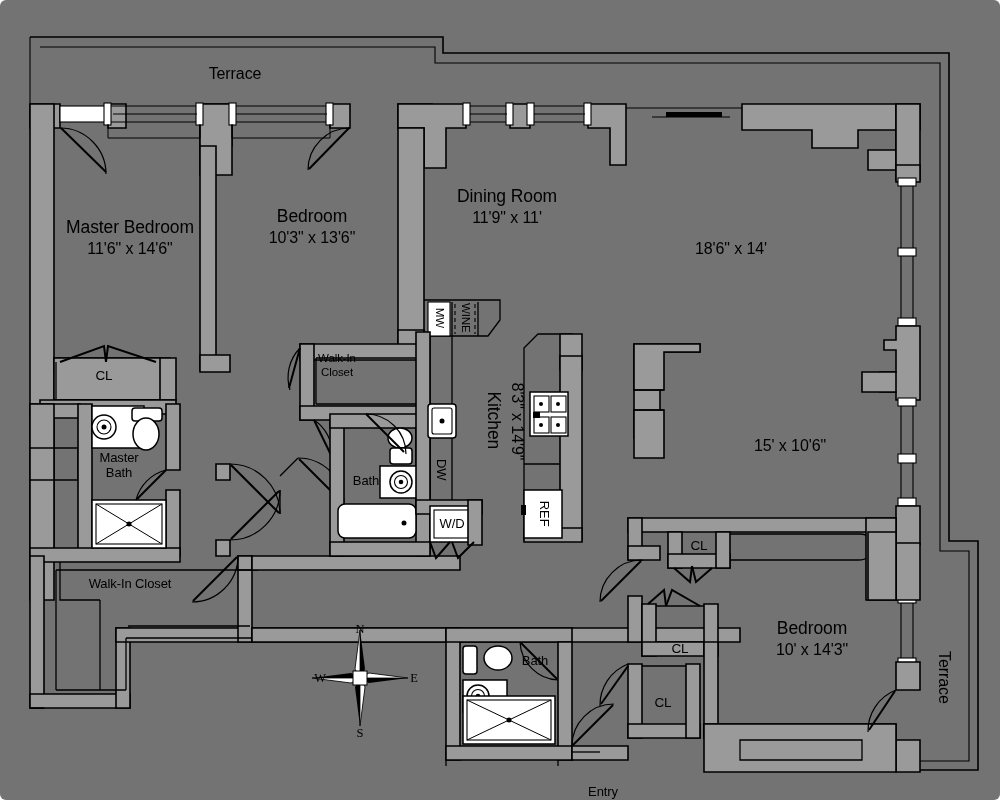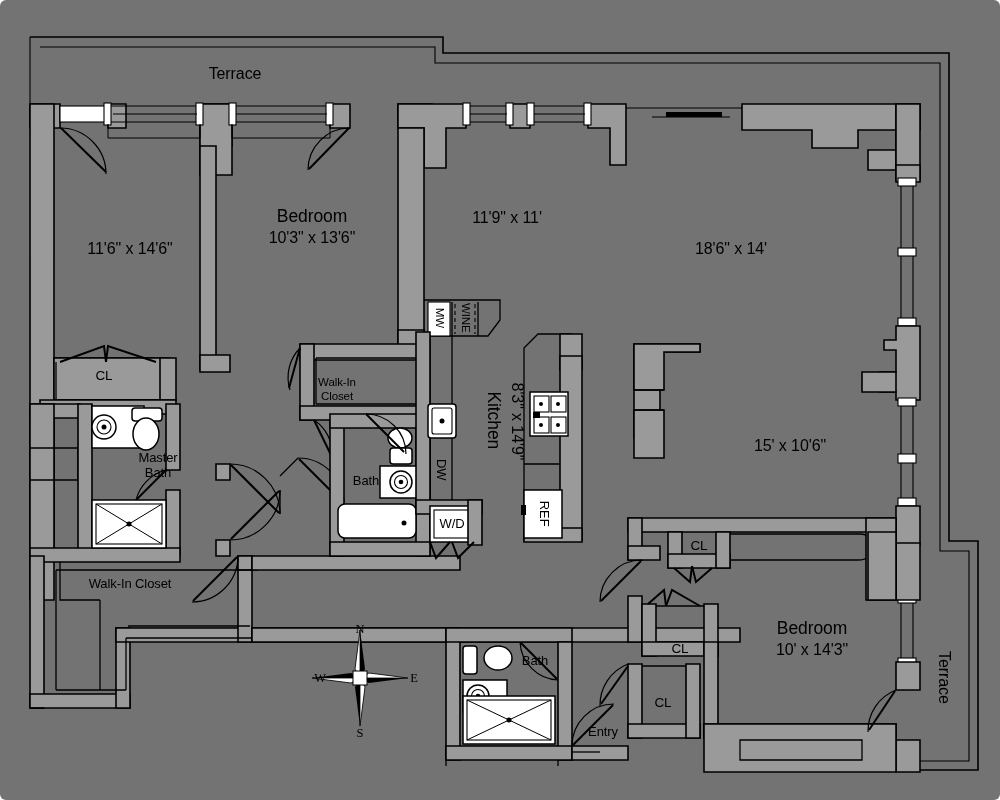--- a/index.html
+++ b/index.html
@@ -398,45 +398,47 @@
       <polygon points="48,0 9,-5 0,0" fill="#ffffff" stroke="#000" stroke-width="0.8"></polygon>
       <rect x="-7" y="-7" width="14" height="14" fill="#ffffff" stroke="#000" stroke-width="1"></rect>
     </g>
 
   </svg>
 
   <div class="lbl lbl-terr" style="left:185px; top:65px; width:100px;">Terrace</div>
 
   <div class="lbl lbl-terr rot90" style="left:904px; top:668px; width:80px;">Terrace</div>
 
+  <div class="lbl lbl-room" style="left:35px; top:217px; width:190px;">Master Bedroom</div>
   <div class="lbl lbl-dim" style="left:35px; top:240px; width:190px;">11'6" x 14'6"</div>
 
   <div class="lbl lbl-room" style="left:222px; top:206px; width:180px;">Bedroom</div>
   <div class="lbl lbl-dim" style="left:222px; top:229px; width:180px;">10'3" x 13'6"</div>
 
+  <div class="lbl lbl-room" style="left:415px; top:186px; width:184px;">Dining Room</div>
   <div class="lbl lbl-dim" style="left:415px; top:209px; width:184px;">11'9" x 11'</div>
 
   <div class="lbl lbl-dim" style="left:638px; top:240px; width:186px;">18'6" x 14'</div>
 
   <div class="lbl lbl-dim" style="left:690px; top:437px; width:200px;">15' x 10'6"</div>
 
   <div class="lbl lbl-room" style="left:722px; top:618px; width:180px;">Bedroom</div>
   <div class="lbl lbl-dim" style="left:722px; top:641px; width:180px;">10' x 14'3"</div>
 
   <div class="lbl lbl-room rot90" style="left:434px; top:410px; width:120px;">Kitchen</div>
   <div class="lbl lbl-dim rot90" style="left:457px; top:412px; width:120px;">8'3" x 14'9"</div>
 
-  <div class="lbl lbl-sm" style="left:80px; top:450px; width:78px;margin-left:39px;">Master
+  <div class="lbl lbl-sm" style="left:80px; top:450px; width:78px;">Master
 Bath</div>
   <div class="lbl lbl-sm" style="left:344px; top:473px; width:44px;">Bath</div>
   <div class="lbl lbl-sm" style="left:512px; top:653px; width:46px;">Bath</div>
-  <div class="lbl lbl-xs" style="left:306px; top:376px; width:62px;">Walk-In
+  <div class="lbl lbl-xs" style="left:306px; top:352px; width:62px;">Walk-In
 Closet</div>
   <div class="lbl lbl-sm" style="left:62px; top:576px; width:136px;">Walk-In Closet</div>
-  <div class="lbl lbl-sm" style="left:578px; top:724px; width:50px;">Entry</div>
+  <div class="lbl lbl-sm" style="left:578px; top:784px; width:50px;">Entry</div>
 
   <div class="lbl lbl-cl" style="left:84px; top:368px; width:40px;">CL</div>
   <div class="lbl lbl-cl" style="left:679px; top:538px; width:40px;">CL</div>
   <div class="lbl lbl-cl" style="left:660px; top:641px; width:40px;">CL</div>
   <div class="lbl lbl-cl" style="left:643px; top:695px; width:40px;">CL</div>
 
   <div class="lbl lbl-xs rot90" style="left:419px; top:311px; width:40px;">MW</div>
   <div class="lbl lbl-xs rot90" style="left:445px; top:311px; width:40px;">WINE</div>
   <div class="lbl lbl-sm rot90" style="left:421px; top:462px; width:40px;">DW</div>
   <div class="lbl lbl-sm" style="left:431px; top:516px; width:42px;">W/D</div>

